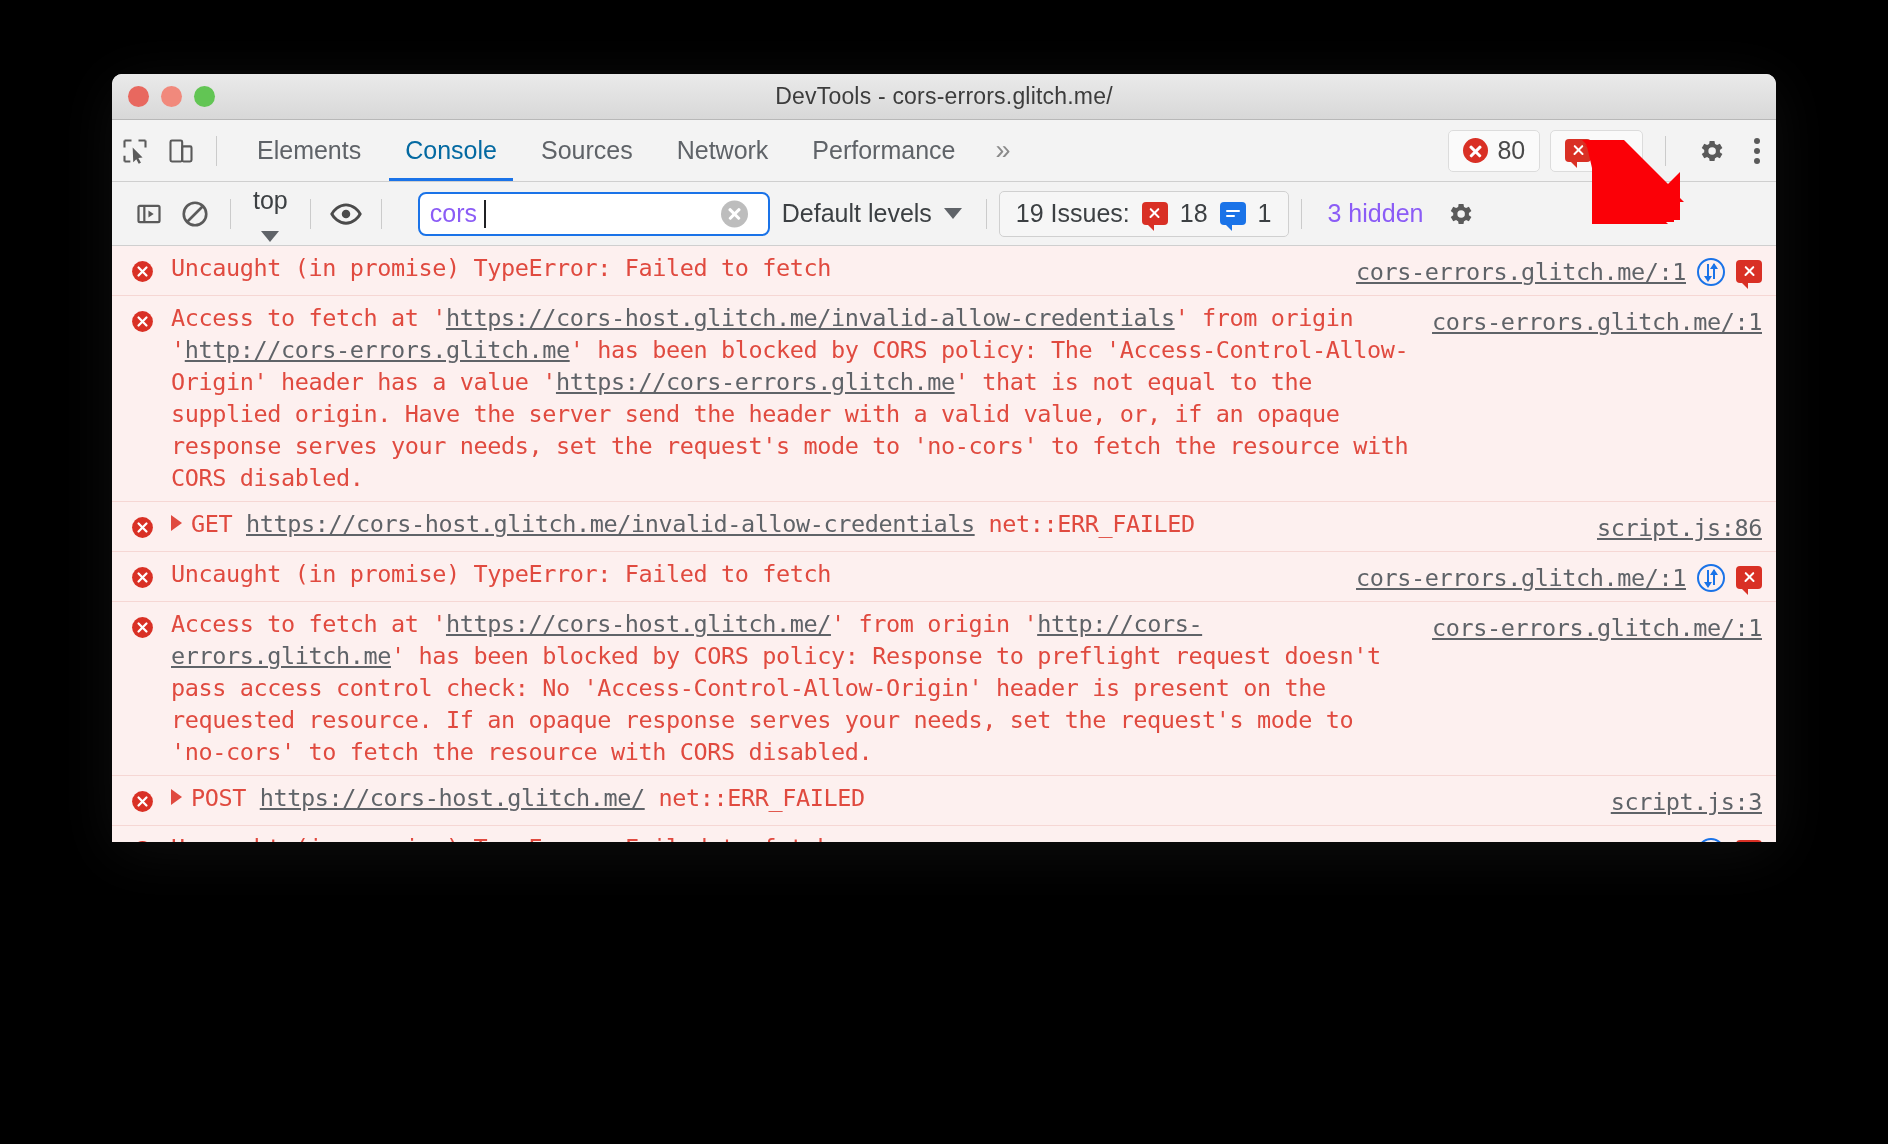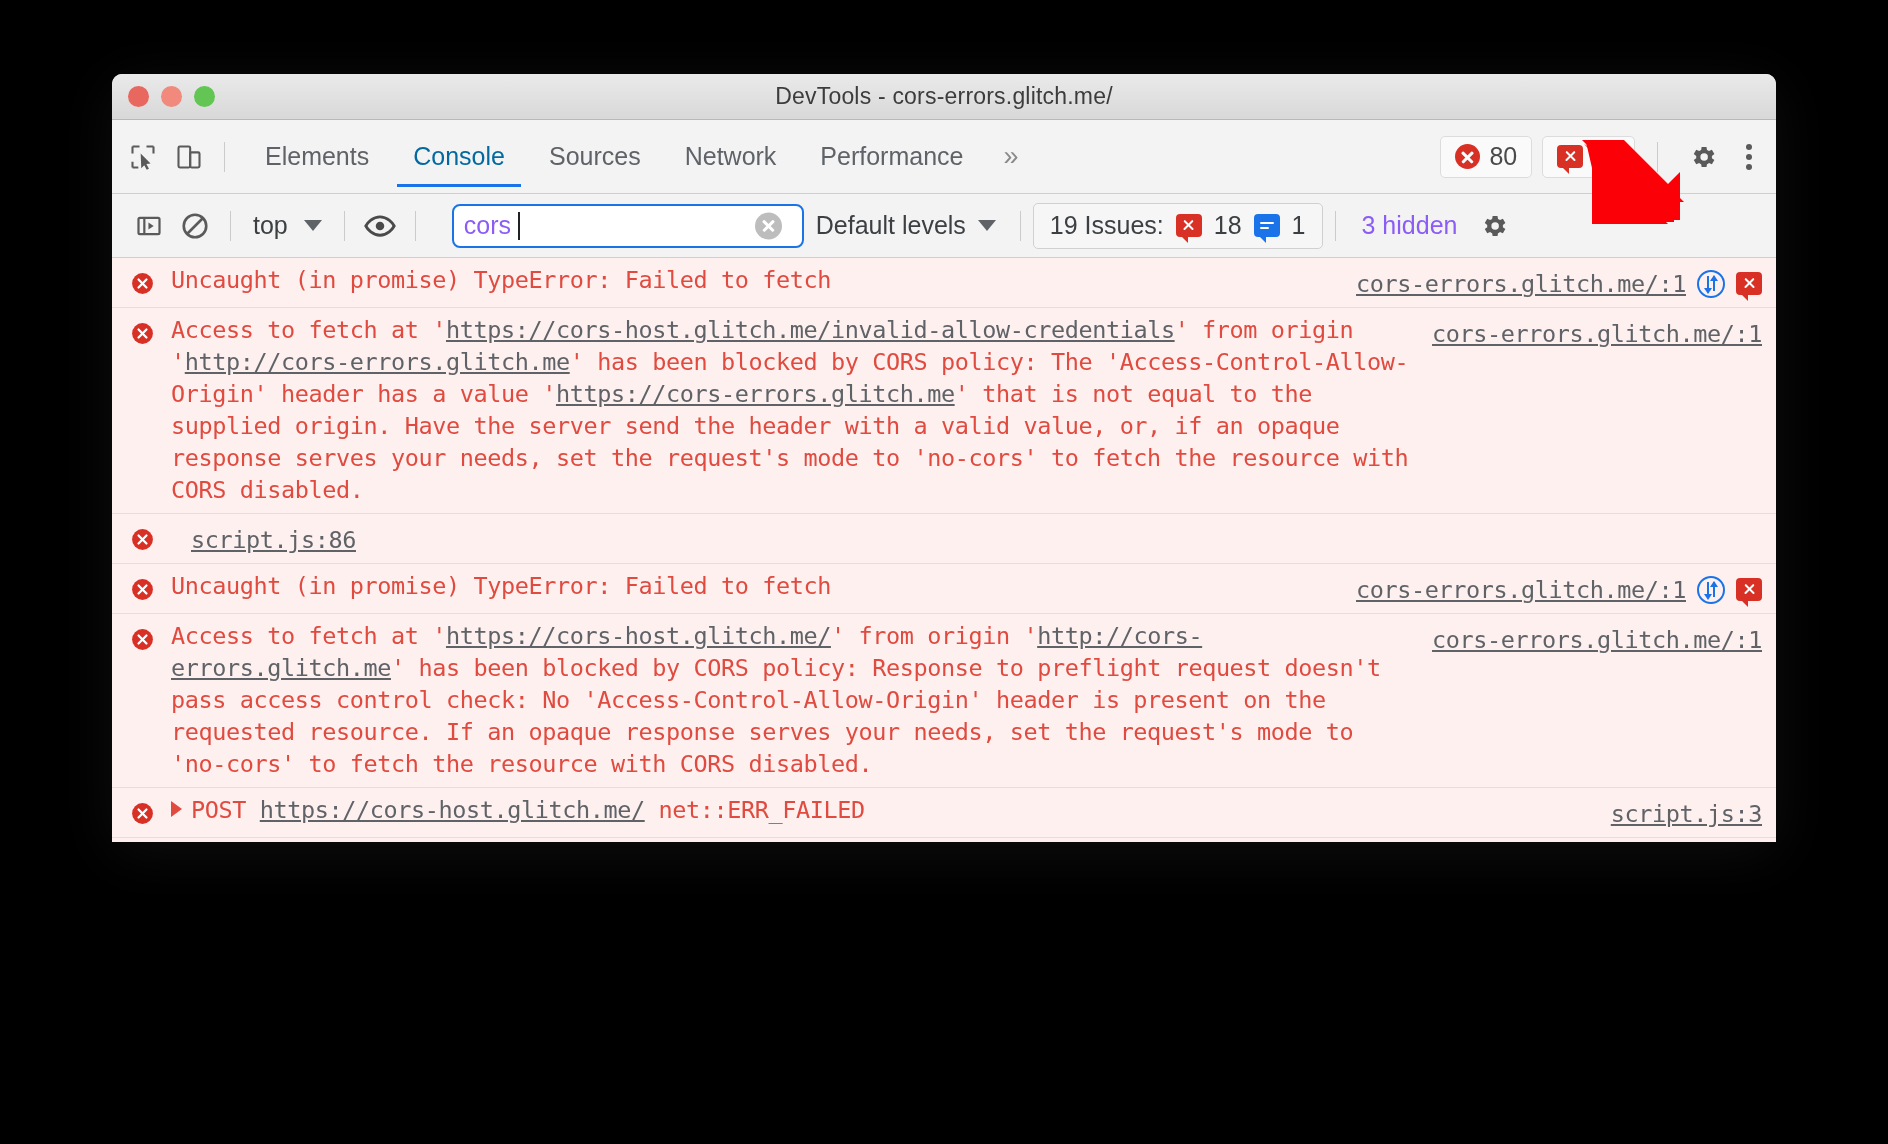--- a/index.html
+++ b/index.html
@@ -36,24 +36,24 @@
   .dot.yellow { background: #f1897c; }
   .dot.green  { background: #62c554; }
   .title-text {
     position: absolute; left: 0; right: 0; text-align: center;
     font-size: 23px; color: #3c3c3c; letter-spacing: .2px;
     pointer-events: none;
   }
 
   
   .tabbar {
-    height: 74px;
+    height: 62px;
     background: #f3f3f3;
     border-bottom: 1px solid #cfcfcf;
-    display: flex; align-items: center; padding: 0 8px;
+    display: flex; align-items: center; padding: 0 0;
   }
   .icon-btn {
     width: 46px; height: 46px;
     display: flex; align-items: center; justify-content: center;
     color: #5a5a5a;
   }
   .vsep { width: 1px; height: 30px; background: #cbcbcb; margin: 0 12px; }
   .tabs { display: flex; align-items: center; margin-left: 6px; }
   .tab {
     position: relative;
@@ -116,21 +116,21 @@
 
   
   .filterbar {
     height: 64px;
     background: #f3f3f3;
     border-bottom: 1px solid #cfcfcf;
     display: flex; align-items: center; padding: 0 14px;
   }
   .ctx-select {
     display:flex; align-items:center; gap: 16px;
-    font-size: 25px; color: #3c4043; padding: 0 10px;
+    font-size: 25px; color: #3c4043; padding: 0 10px; flex-direction: column;
   }
   .caret { width:0;height:0;border-left:9px solid transparent;border-right:9px solid transparent;border-top:11px solid #5f6368; }
   .filter-input-wrap {
     position: relative; width: 352px; height: 44px; margin: 0 12px;
   }
   .filter-input {
     width: 100%; height: 100%;
     border: 2px solid #1a73e8; border-radius: 8px;
     background: #fff;
     font-size: 25px; color: #8b5cf6;
@@ -387,20 +387,21 @@
           <div class="msg-text"><span>Access to fetch at '</span><span class="lnk">https://cors-host.glitch.me/invalid-allow-credentials</span><span>' from origin '</span><span class="lnk">http://cors-errors.glitch.me</span><span>' has been blocked by CORS policy: The 'Access-Control-Allow-Origin' header has a value '</span><span class="lnk">https://cors-errors.glitch.me</span><span>' that is not equal to the supplied origin. Have the server send the header with a valid value, or, if an opaque response serves your needs, set the request's mode to 'no-cors' to fetch the resource with CORS disabled.</span></div>
           <div class="msg-right">
             <a class="src-link">cors-errors.glitch.me/:1</a>
           </div>
         </div>
         <div class="msg">
           <span class="err-ico"><svg width="25" height="25" viewBox="0 0 24 24">
               <circle cx="12" cy="12" r="10" fill="#d93025"></circle>
               <path d="M8.2 8.2l7.6 7.6M15.8 8.2l-7.6 7.6" stroke="#fff" stroke-width="2.2" stroke-linecap="round"></path>
             </svg></span>
+          <div class="msg-text"><span class="tri"></span><span>GET </span><span class="lnk">https://cors-host.glitch.me/invalid-allow-credentials</span><span> net::ERR_FAILED</span></div>
           <div class="msg-right">
             <a class="src-link">script.js:86</a>
           </div>
         </div>
         <div class="msg">
           <span class="err-ico"><svg width="25" height="25" viewBox="0 0 24 24">
               <circle cx="12" cy="12" r="10" fill="#d93025"></circle>
               <path d="M8.2 8.2l7.6 7.6M15.8 8.2l-7.6 7.6" stroke="#fff" stroke-width="2.2" stroke-linecap="round"></path>
             </svg></span>
           <div class="msg-text"><span>Uncaught (in promise) TypeError: Failed to fetch</span></div>

